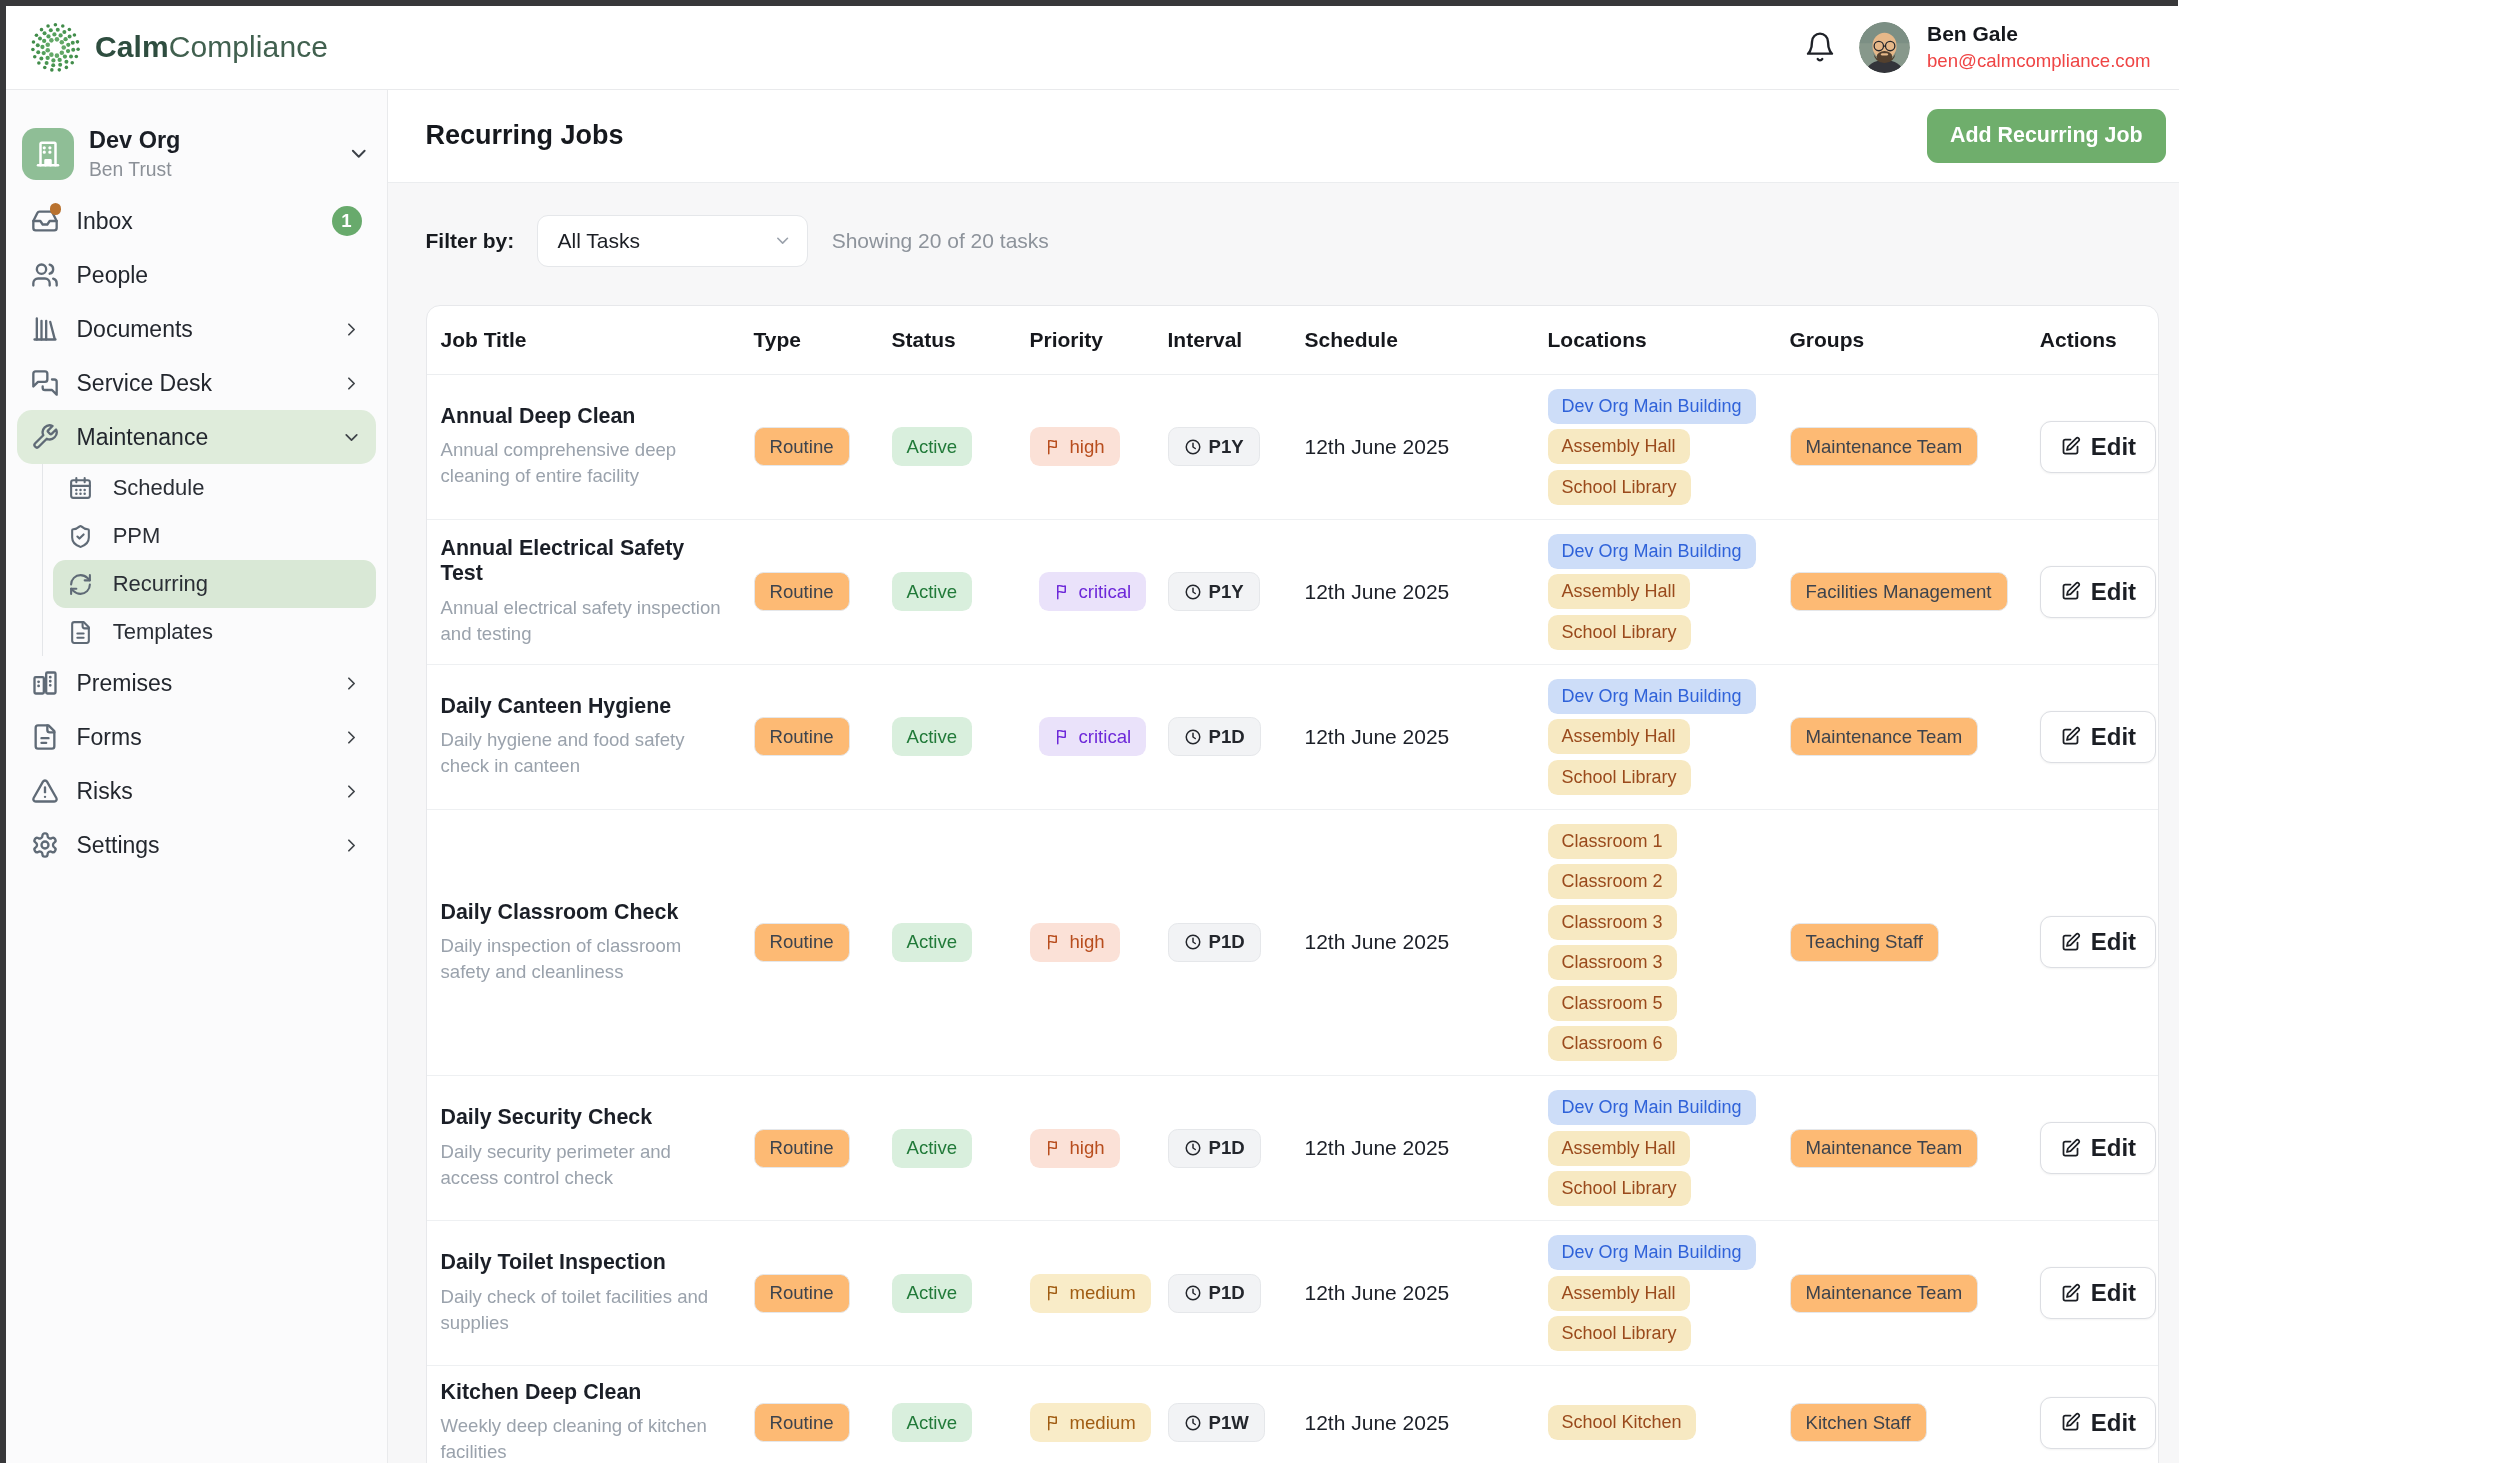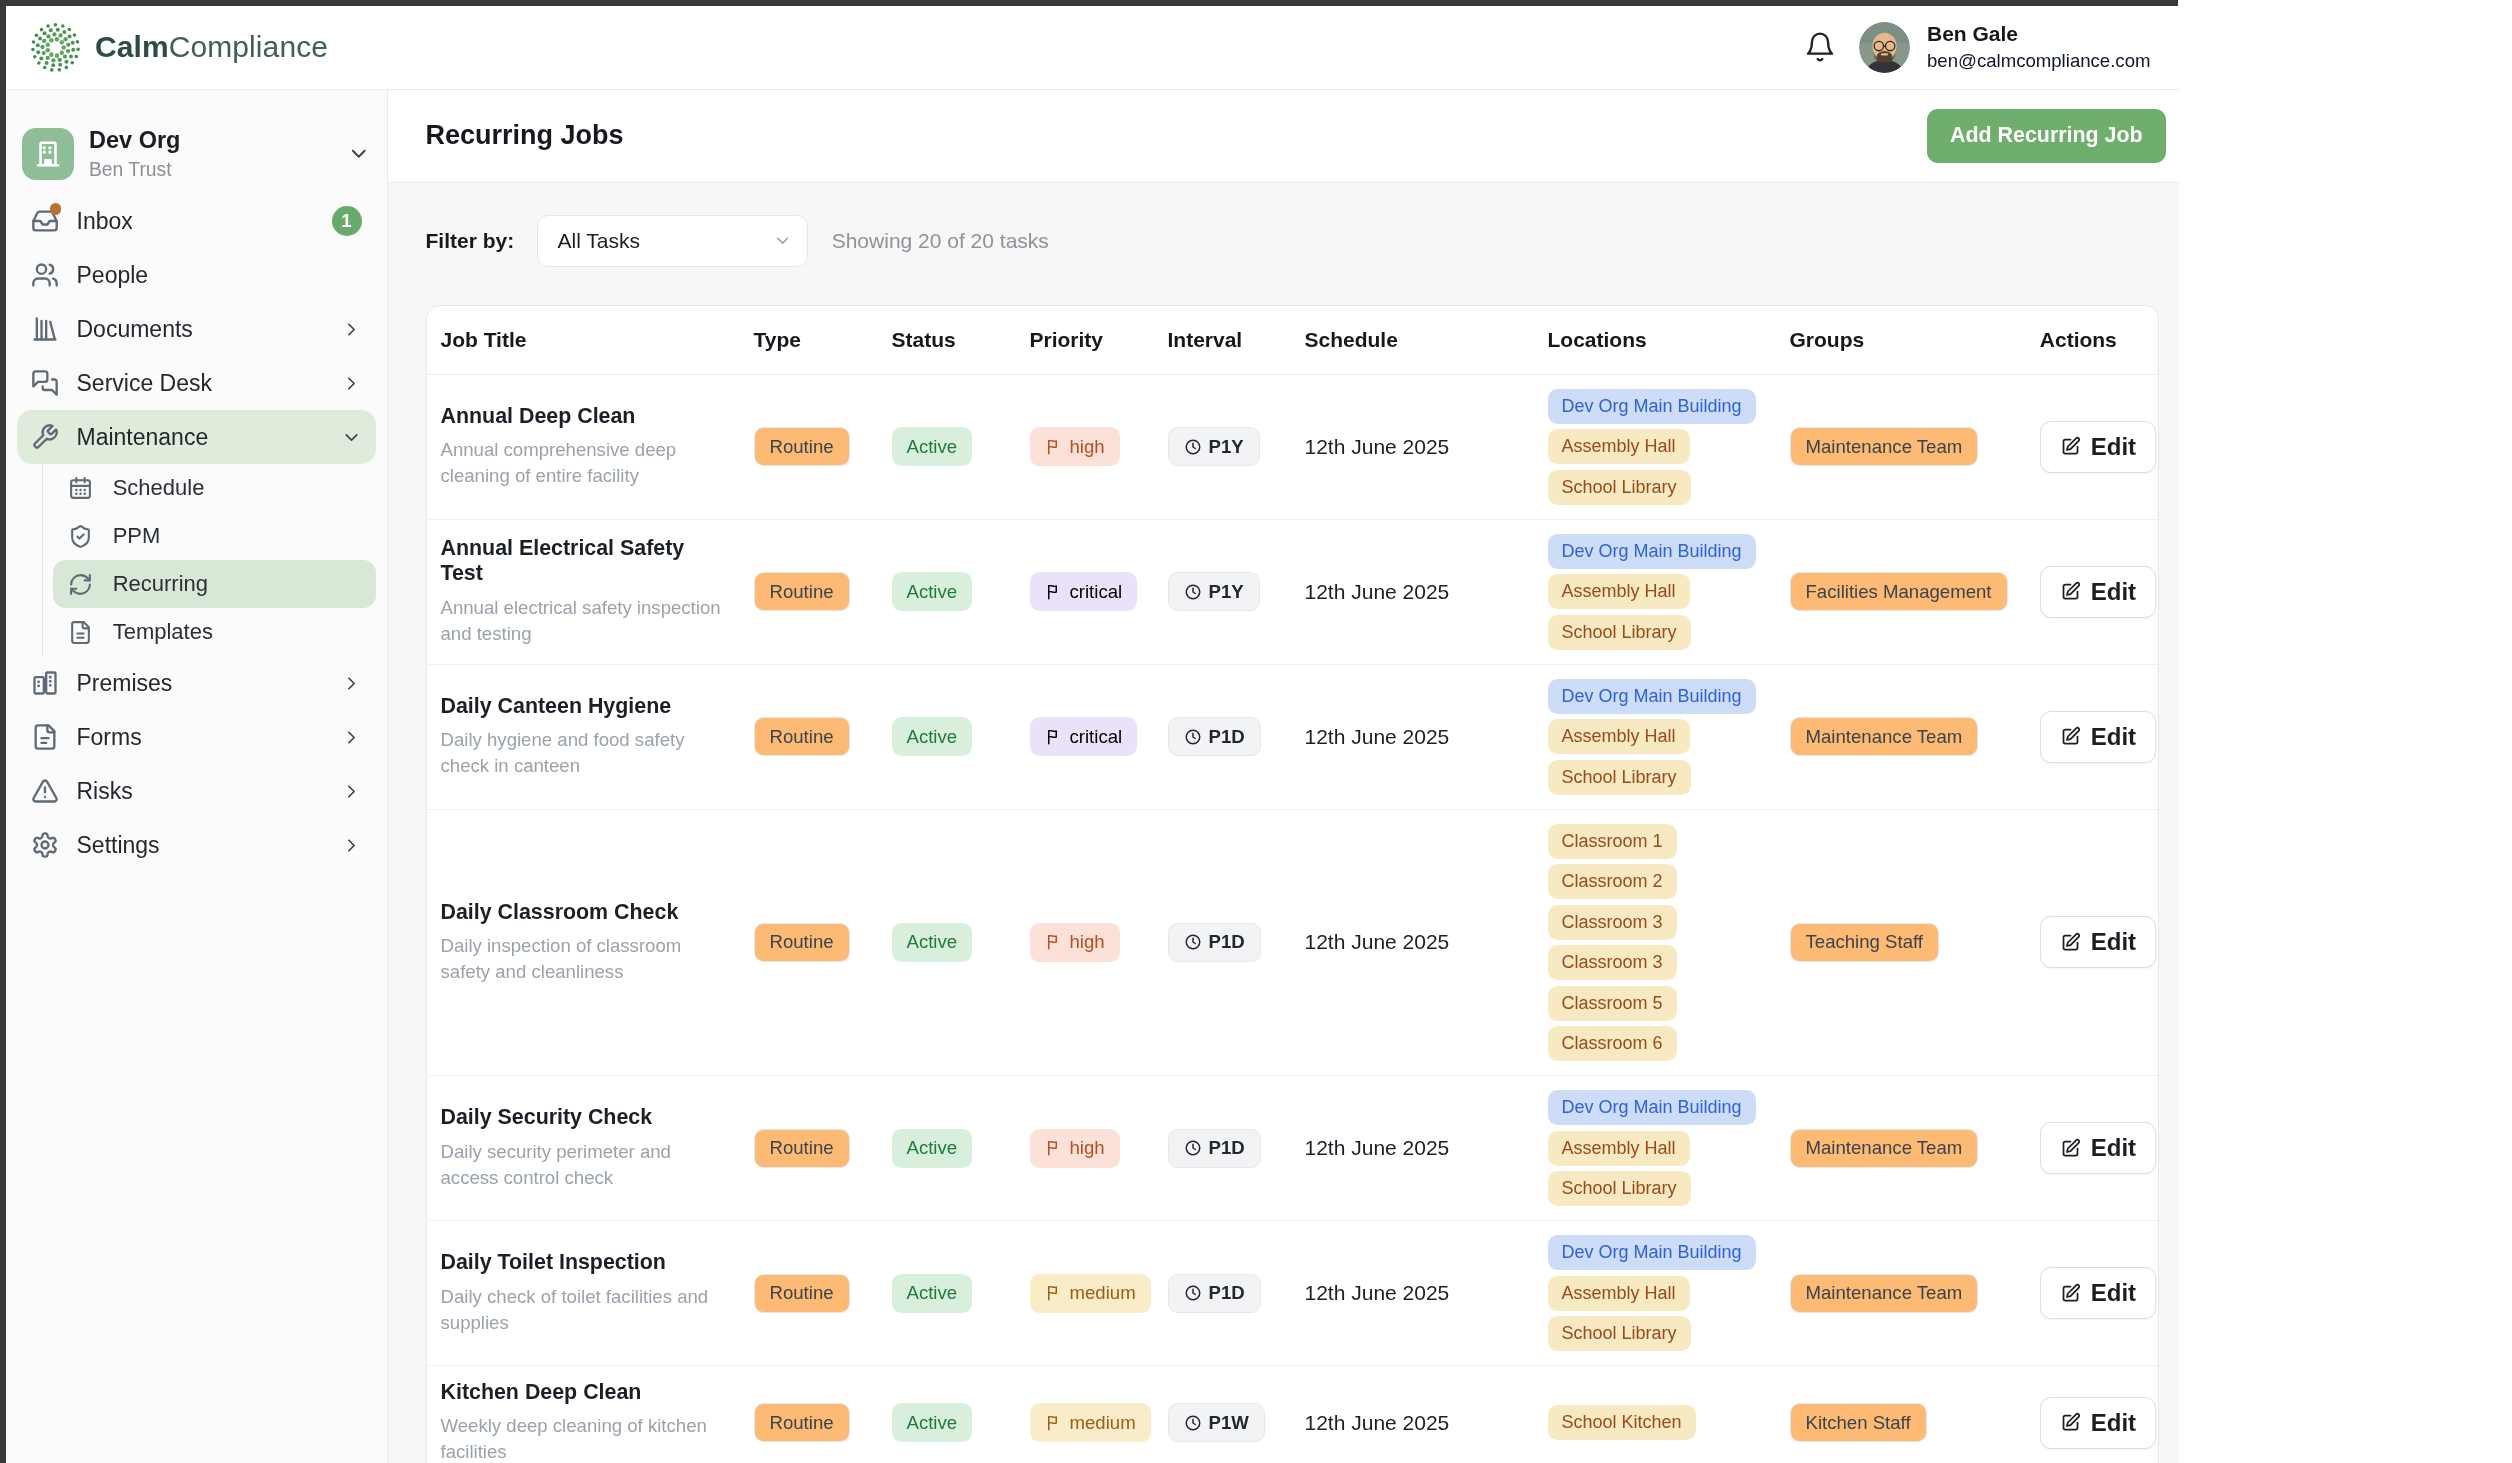--- a/index.html
+++ b/index.html
@@ -24,21 +24,21 @@
   .brand-mark{ width:55px; height:55px; }
   .brand-text{ font-size:30px; letter-spacing:0.1px; }
   .brand-bold{ font-weight:700; color:#2e4d3f; }
   .brand-light{ font-weight:400; color:#41604f; }
   .top-right{ display:flex; align-items:center; gap:23.5px; }
   .bell{ width:32px; height:32px; color:#1e2127; }
   .bell svg{ width:100%; height:100%; }
   .user-chip{ display:flex; align-items:center; gap:16.6px; }
   .avatar{ width:51px; height:51px; border-radius:50%; overflow:hidden; flex:0 0 51px; }
   .user-name{ font-size:21px; font-weight:700; color:#15181d; margin-bottom:3.5px; }
-  .user-email{ font-size:18.6px; color:#0f172a; }
+  .user-email{ font-size:18.6px; color:#ef4444; }
 
   
   .shell{ flex:1; display:flex; min-height:0; }
 
   
   .sidebar{ flex:0 0 382px; width:382px; background:#fbfbfc; border-right:1.4px solid var(--line);
             padding:30px 11px 0 11px; }
   .org-row{ display:flex; align-items:center; gap:15px; height:69px; padding:0 5.5px; margin-bottom:5.5px; cursor:pointer; }
   .org-icon{ width:52px; height:52px; background:#8fbe96; border-radius:14px; display:flex; align-items:center; justify-content:center; color:#fff; }
   .org-icon svg{ width:30px; height:30px; }
@@ -93,21 +93,21 @@
   .trow{ display:grid; grid-template-columns:var(--cols); align-items:center; padding:14px 0 14px 14px;
          border-bottom:1.4px solid #eef0f2; }
   .jobcell{ padding-right:21px; }
   .job-title{ font-size:21.4px; font-weight:700; color:#1b1f27; margin-bottom:8.3px; }
   .job-desc{ font-size:18.6px; color:var(--sub); line-height:1.4; max-width:290px; }
   .chip{ display:inline-flex; align-items:center; height:39px; padding:0 15px; border-radius:9.7px; font-size:18.6px; white-space:nowrap; }
   .chip-gray{ background:#fdba74; border:1.4px solid #e5e7ea; color:#3d434d; }
   .chip-active{ background:#d9efdd; color:#217a39; }
   .chip-pr{ gap:7px; }
   .pr-high{ background:#fbe1d7; color:#b84d1d; }
-  .pr-critical{ background:#eae2fa; color:#000000; }
+  .pr-critical{ background:#eae2fa; color:#6d28d9;margin-left:9px; }
   .pr-medium{ background:#f9ecc8; color:#a05c12; }
   .chip-interval{ background:#f2f3f5; border:1.4px solid #e5e7ea; color:#23262c; gap:7px; font-weight:700; }
   .pr-ico,.cl-ico{ width:18px; height:18px; display:inline-flex; }
   .pr-ico svg,.cl-ico svg{ width:100%; height:100%; }
   .sched{ font-size:21px; color:#1b1f27; }
   .loc-stack{ display:flex; flex-direction:column; align-items:flex-start; gap:5.5px; }
   .loc{ display:inline-flex; align-items:center; height:35px; padding:0 14px; border-radius:9.7px; font-size:18px; white-space:nowrap; }
   .loc-blue{ background:#cdddf8; color:#2f62d9; }
   .loc-yellow{ background:#f7e9c2; color:#9a4a1c; }
   .grp-stack{ display:flex; flex-direction:column; align-items:flex-start; gap:5.5px; }

